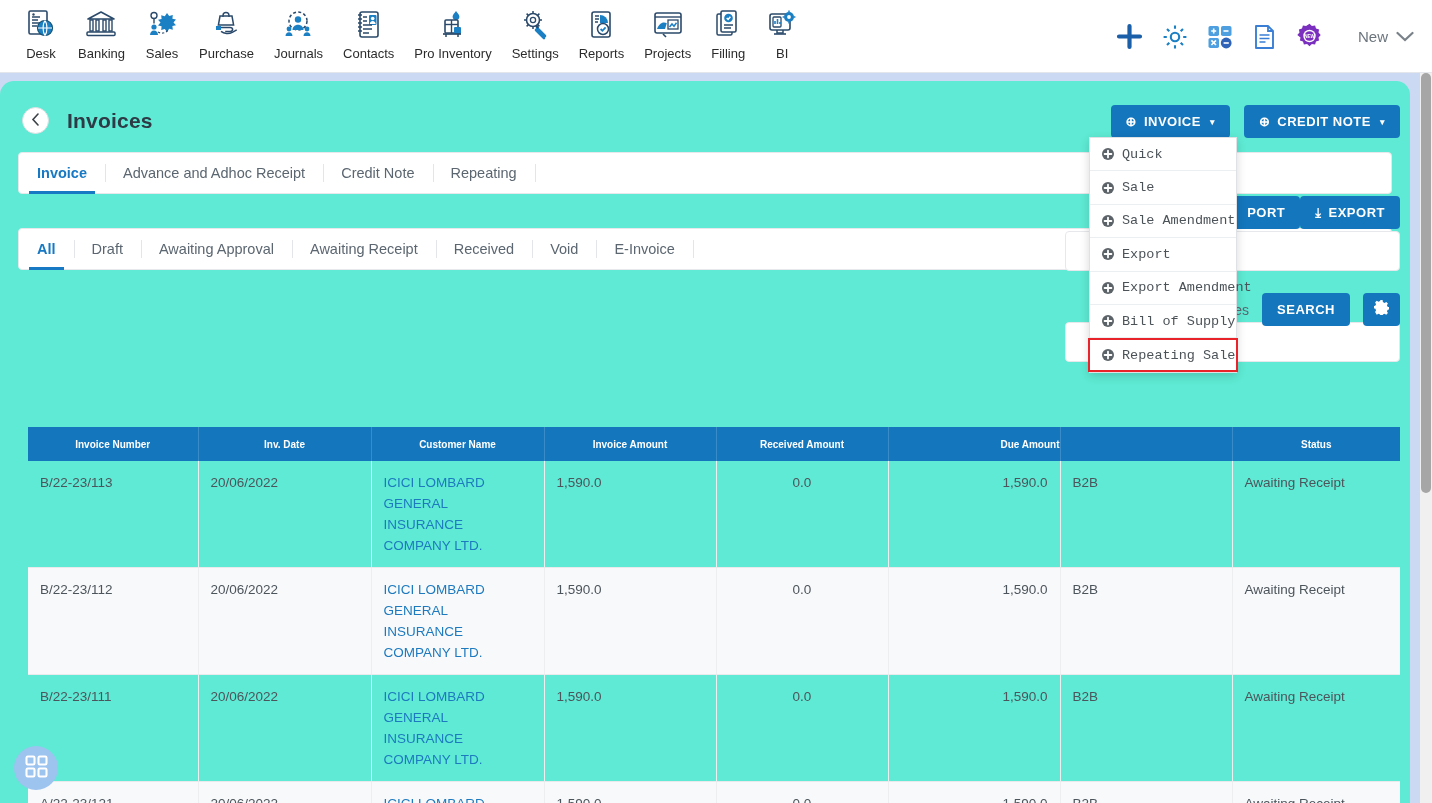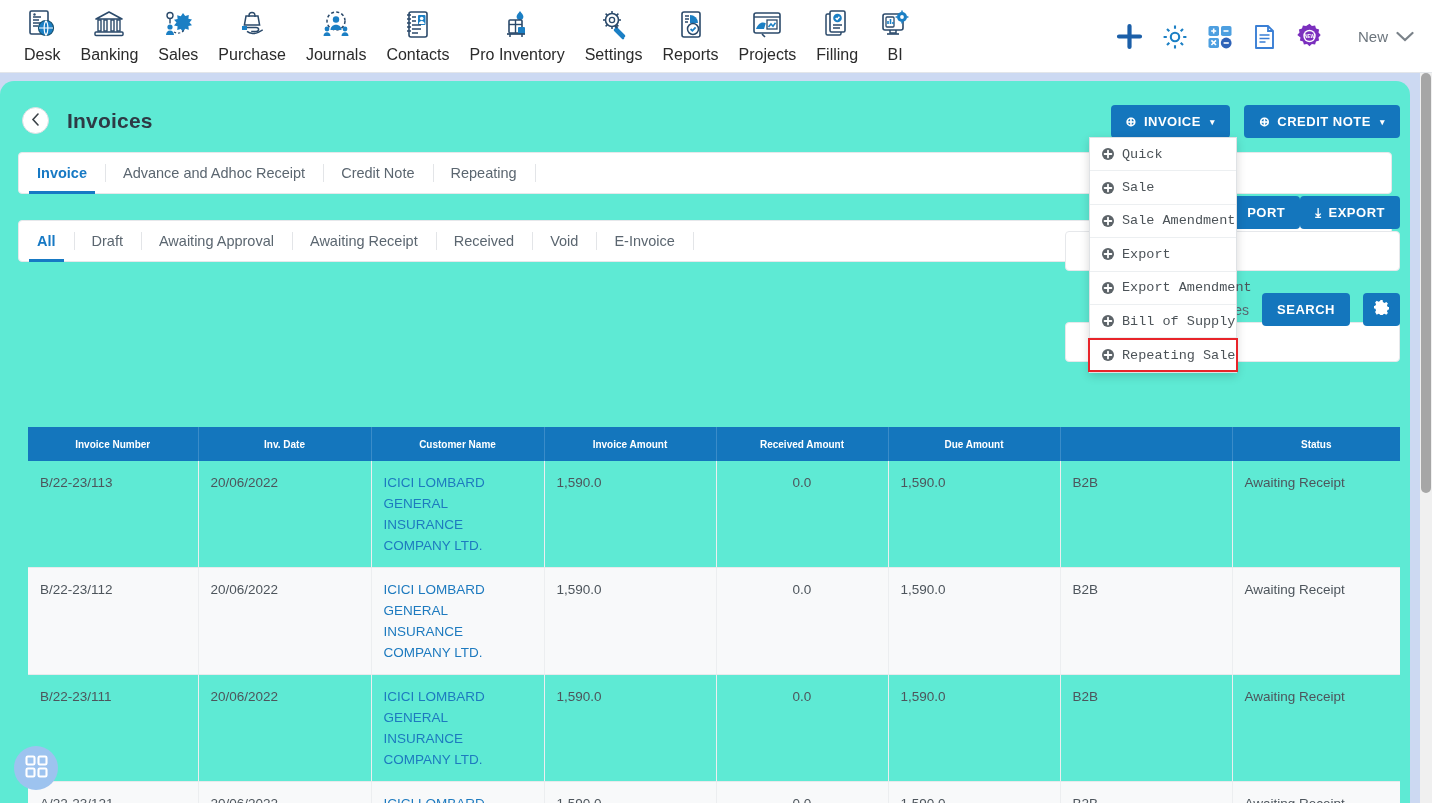--- a/index.html
+++ b/index.html
@@ -18,21 +18,21 @@
     display: flex; align-items: flex-start;
   }
   .nav-items { display: flex; align-items: flex-start; padding-left: 14px; }
   .nav-item {
     width: auto; min-width: 54px; padding: 6px 10px 0 10px;
     display: flex; flex-direction: column; align-items: center;
     cursor: pointer; text-align: center;
   }
   .nav-ico { height: 38px; display: flex; align-items: center; justify-content: center; }
   .nav-ico svg { display: block; }
-  .nav-label { font-size: 16px; color: #2b2b2b; margin-top: 2px; white-space: nowrap; }
+  .nav-label { font-size: 13px; color: #2b2b2b; margin-top: 2px; white-space: nowrap; }
 
   .nav-right {
     position: absolute; right: 18px; top: 0; height: 73px;
     display: flex; align-items: center; gap: 19px;
   }
   .nav-right .ricon { cursor: pointer; display: flex; align-items: center; }
   .new-drop { display: flex; align-items: center; gap: 8px; cursor: pointer; margin-left: 16px; }
   .new-drop .nd-label { font-size: 15px; color: #6c757d; }
 
   
@@ -56,21 +56,21 @@
   .page-title {
     margin-left: 18px; font-size: 21px; color: #2e3a45; font-weight: 600;
     letter-spacing: .2px;
   }
 
   
   .tabstrip {
     margin: 18px 18px 0 18px; border: 1px solid #e6e8eb; border-radius: 4px;
     height: 42px; display: flex; align-items: stretch; background: #fff;
   }
-  .tabstrip.second { margin-top: 26px; }
+  .tabstrip.second { margin-top: 34px; }
   .tab {
     display: flex; align-items: center; padding: 0 18px;
     font-size: 14.5px; color: #5b6670; cursor: pointer; position: relative;
     white-space: nowrap;
   }
   .tab + .tab::before {
     content: ""; position: absolute; left: 0; top: 11px; bottom: 11px;
     width: 1px; background: #e3e5e8;
   }
   .tab.active { color: #1779c4; font-weight: 600; }
@@ -141,21 +141,21 @@
   tbody td {
     font-size: 13.5px; color: #4d555c; padding: 11px 12px;
     border-right: 1px solid #eceef0; border-bottom: 1px solid #e8eaec;
     vertical-align: top; line-height: 21px;
   }
   tbody td:last-child { border-right: none; }
   tbody tr:nth-child(even) { background: #f8f9fa; }
   td.cust { color: #1d7abf; }
   td.cust span { display: block; }
   .c1 { width: 170px; } .c2 { width: 173px; } .c3 { width: 173px; }
-  .c4 { width: 172px; } .c5 { width: 172px; text-align: center; } .c6 { width: 172px; }
+  .c4 { width: 172px; } .c5 { width: 172px; text-align: center; } .c6 { width: 172px; text-align: right; }
   .c7 { width: 172px; } .c8 { width: 168px; margin-top: 22px; }
 
   
   .fab {
     position: absolute; left: 14px; top: 746px; width: 44px; height: 44px;
     border-radius: 50%; background: #9dc3ef;
     display: flex; align-items: center; justify-content: center;
     cursor: pointer; z-index: 20;
   }
   

